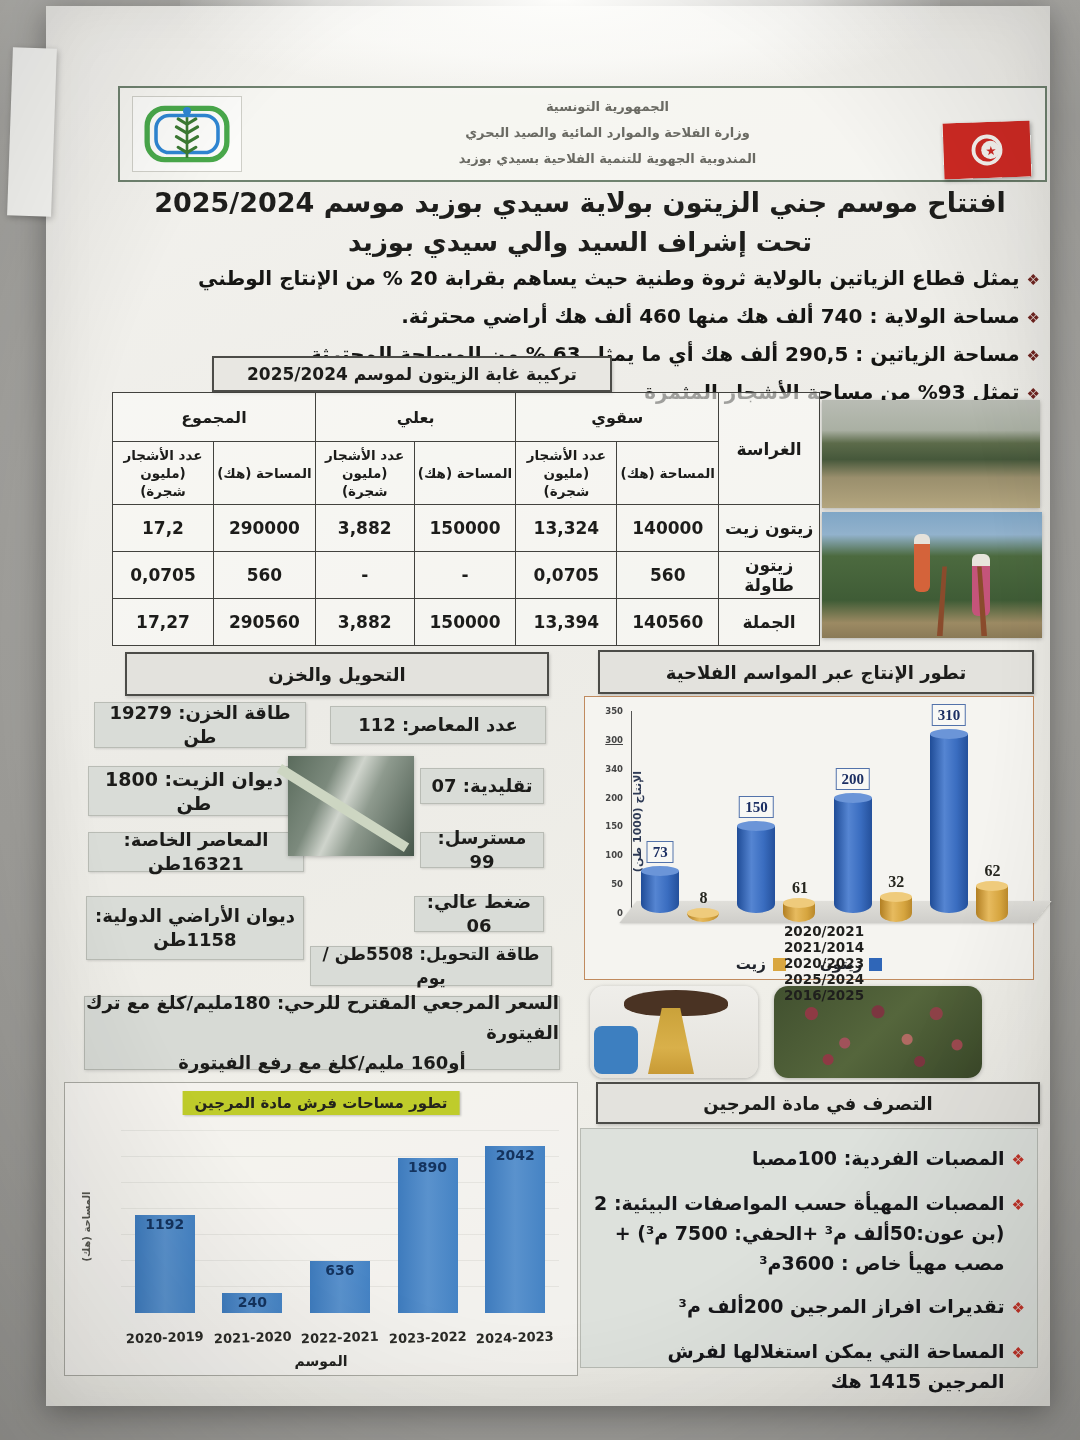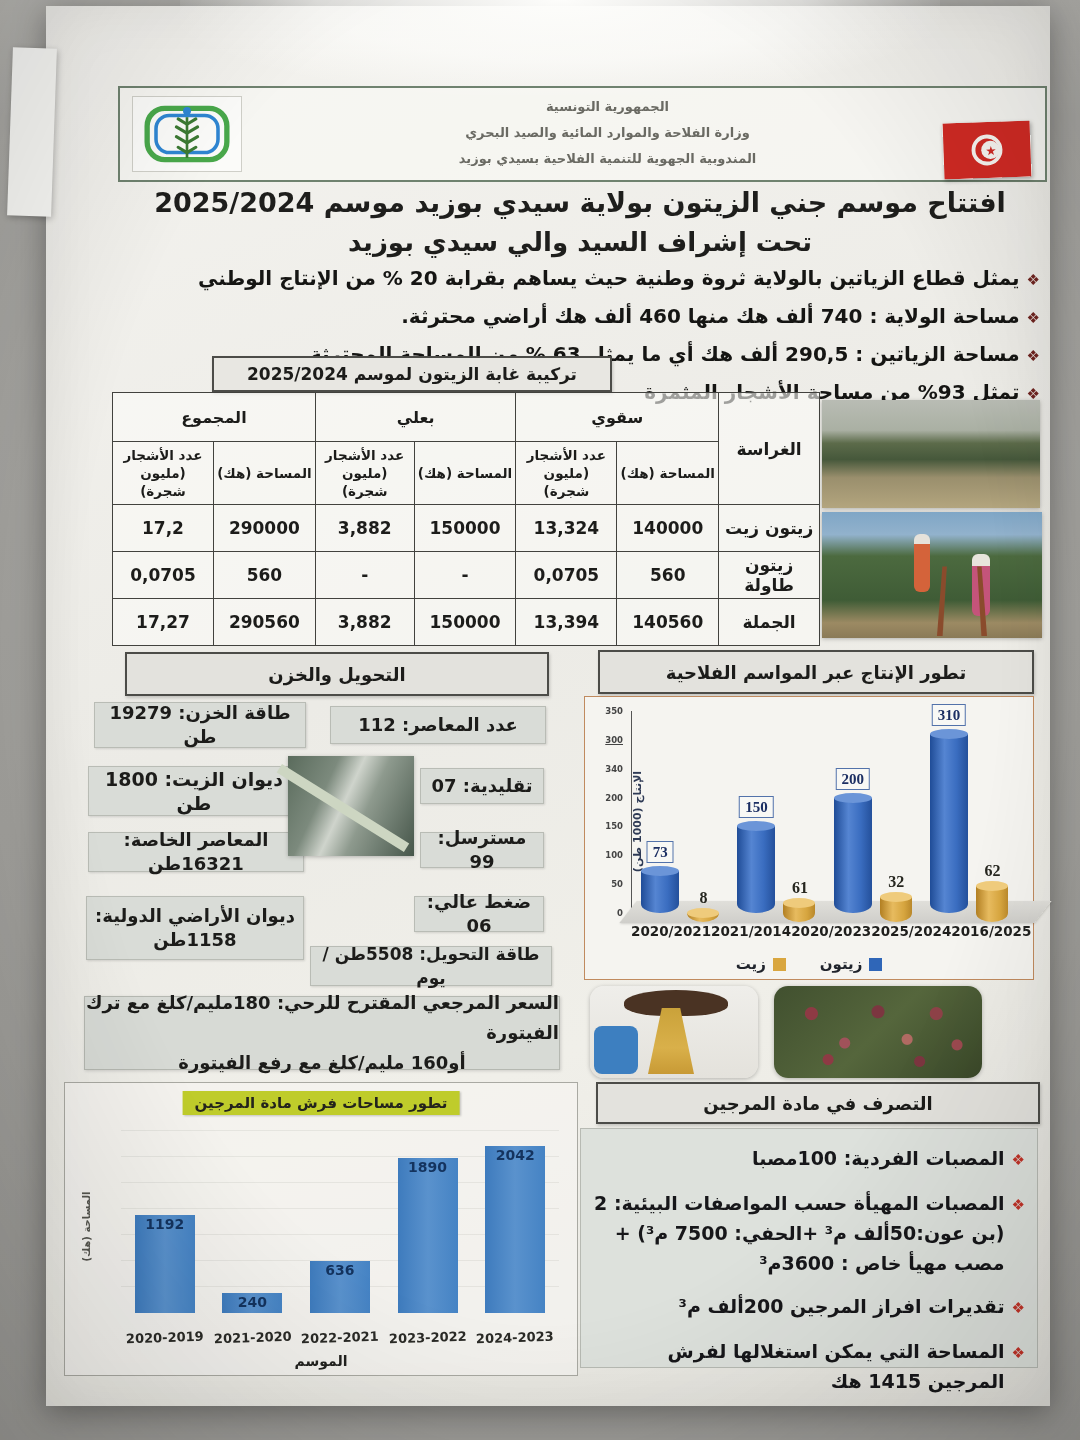--- a/index.html
+++ b/index.html
@@ -105,21 +105,21 @@
   .cyl::before{content:"";position:absolute;left:0;right:0;top:-5px;height:10px;border-radius:50%;}
   .cylb{width:38px;background:linear-gradient(90deg,#1f4c97 0%,#5585d2 38%,#3a6dc0 70%,#24509b 100%);}
   .cylb::before{background:#6b95d8;}
   .cyly{width:32px;background:linear-gradient(90deg,#b27f22 0%,#e7bb5f 40%,#d6a53f 75%,#b9882b 100%);transform:translateY(9px);}
   .cyly::before{background:#efcb7c;}
   .vbox{position:absolute;top:-30px;left:50%;transform:translateX(-50%);border:1.5px solid #5272aa;background:#f8f8f5;color:#1c2f63;
     font-size:15px;font-weight:bold;padding:0 5px;line-height:20px;white-space:nowrap;}
   .vy{position:absolute;top:-24px;left:50%;transform:translateX(-46%);color:#26261f;font-size:16px;font-weight:bold;}
   .pc-yaxis{position:absolute;left:12px;top:14px;bottom:66px;width:30px;z-index:1;}
   .pc-tick{position:absolute;right:4px;font-size:8.5px;color:#444;font-weight:bold;}
-  .pc-xlabels{position:absolute;left:46px;right:16px;bottom:34px;height:22px;display:flex;z-index:3;}
+  .pc-xlabels{position:absolute;left:46px;right:16px;bottom:34px;height:22px;display:flex;z-index:3;flex-direction:column;}
   .pc-xlab{flex:1;text-align:center;font-size:13.5px;font-weight:bold;color:#1f1f1d;}
   .pc-legend{position:absolute;left:0;right:0;bottom:6px;display:flex;direction:rtl;justify-content:center;gap:34px;align-items:center;}
   .lg-item{display:flex;direction:rtl;align-items:center;gap:7px;font-size:15px;font-weight:bold;color:#20242c;}
   .lg-sq{width:13px;height:13px;display:inline-block;}
 
   
   .mg-frame{position:absolute;left:64px;top:1082px;width:512px;height:292px;border:1px solid #a9a9a2;background:rgba(246,245,241,.65);direction:ltr;}
   .mg-title{position:absolute;left:50%;top:8px;transform:translateX(-50%);background:#bfcc2b;color:#23231c;font-size:15px;font-weight:bold;
     padding:3px 12px;direction:rtl;white-space:nowrap;box-shadow:1px 1px 2px rgba(0,0,0,.2);}
   .mg-ylabel{position:absolute;left:-34px;top:138px;transform:rotate(-90deg);font-size:10px;color:#55554f;width:110px;text-align:center;font-weight:bold;}

